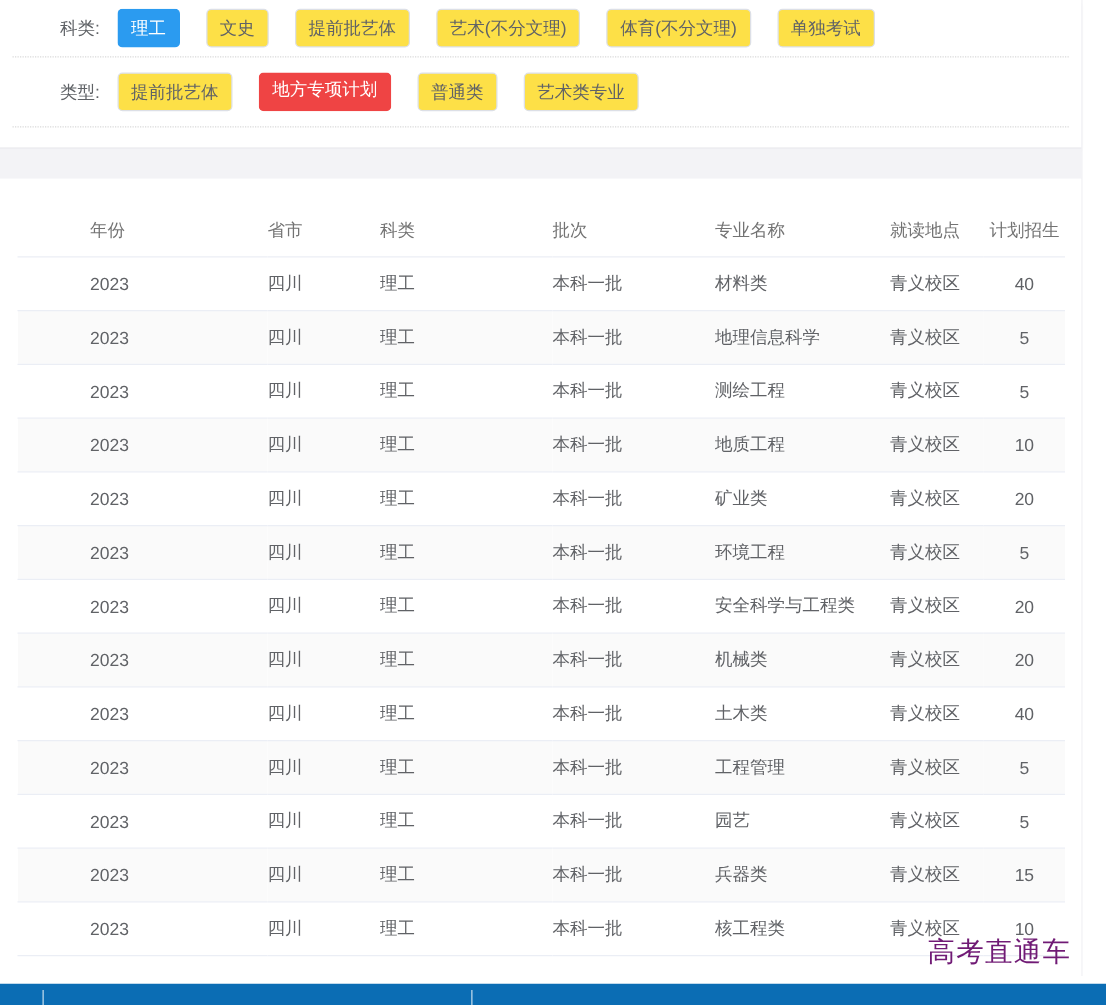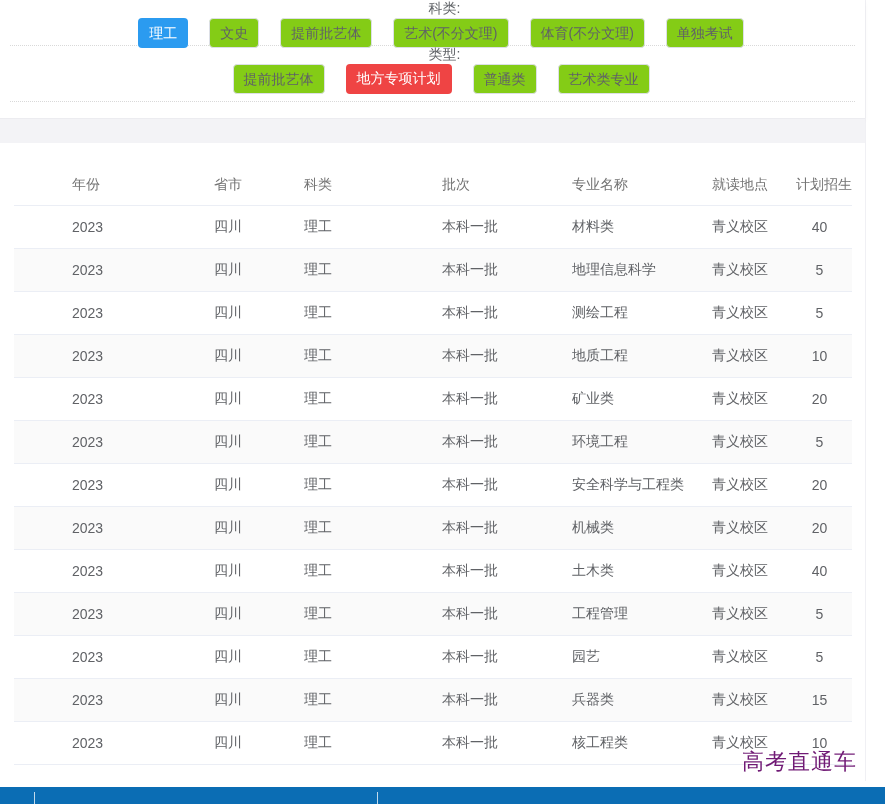--- a/index.html
+++ b/index.html
@@ -12,31 +12,30 @@
   .page { width: 866px; border-right: 1px solid #f0f0f4; }
 
   
   .filter-card {
     height: 118px; background: #fff; padding: 0 10px;
     box-shadow: 0 3px 5px rgba(0,0,0,0.03);
   }
   .filter-row {
     display: flex; align-items: center; padding-left: 38px;
     border-bottom: 1px dotted #d9d9d9;
-    flex-direction: column;
   }
   .filter-row.r1 { height: 46px; }
   .filter-row.r2 { height: 56px; }
   .filter-label { color: #5f6266; font-size: 14px; margin-right: 14px; white-space: nowrap; }
   .filter-options { display: flex; align-items: center; }
   .filter-btn {
     font-size: 14px; font-family: inherit; line-height: 1.15;
     padding: 6px 10px; margin-right: 21px;
     border: 1px solid #dcdfe6; border-radius: 4px;
-    background: #84cc16; color: #606266; cursor: pointer; white-space: nowrap;
+    background: #fde047; color: #606266; cursor: pointer; white-space: nowrap;
   }
   .filter-btn.selected { border-color: transparent; color: #ffffff; }
 
   
   .gap { height: 25px; background: #f3f3f6; border-top: 1px solid #ececf0; }
 
   
   .table-card {
     height: 638px; background: #fff; position: relative;
     padding: 22px 14px 0 14px;
@@ -49,21 +48,21 @@
   }
   th { color: #737373; height: 40px; }
   td { color: #606266; height: 43px; }
   .col-0 { width: 200px; padding-left: 58px; }
   .col-1 { width: 90px; }
   .col-2 { width: 138px; }
   .col-3 { width: 130px; }
   .col-4 { width: 140px; }
   .col-5 { width: 75px; }
   .col-6 { width: 65px; text-align: center; padding-left: 0; }
-  th.col-6 { text-align: right; }
+  th.col-6 { text-align: center; }
   tbody tr:nth-child(even) { background: #fafafa; }
 
   .watermark {
     position: absolute; right: 8px; bottom: 4px;
     font-size: 22px; color: #701a75; letter-spacing: 1px;
   }
 
   
   .footer-gap { height: 6px; background: #fff; }
   .footer-bar { height: 17px; width: 885px; position: relative; }

